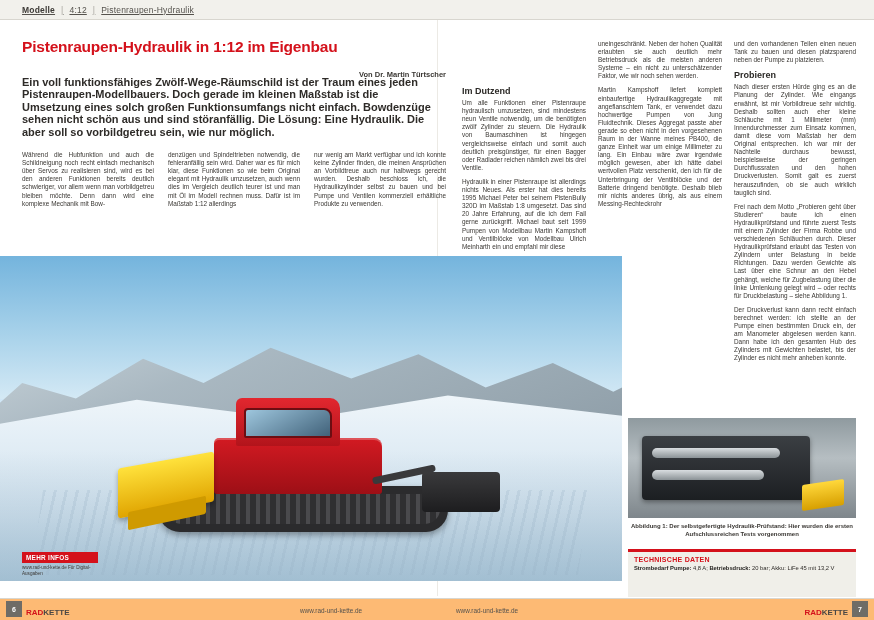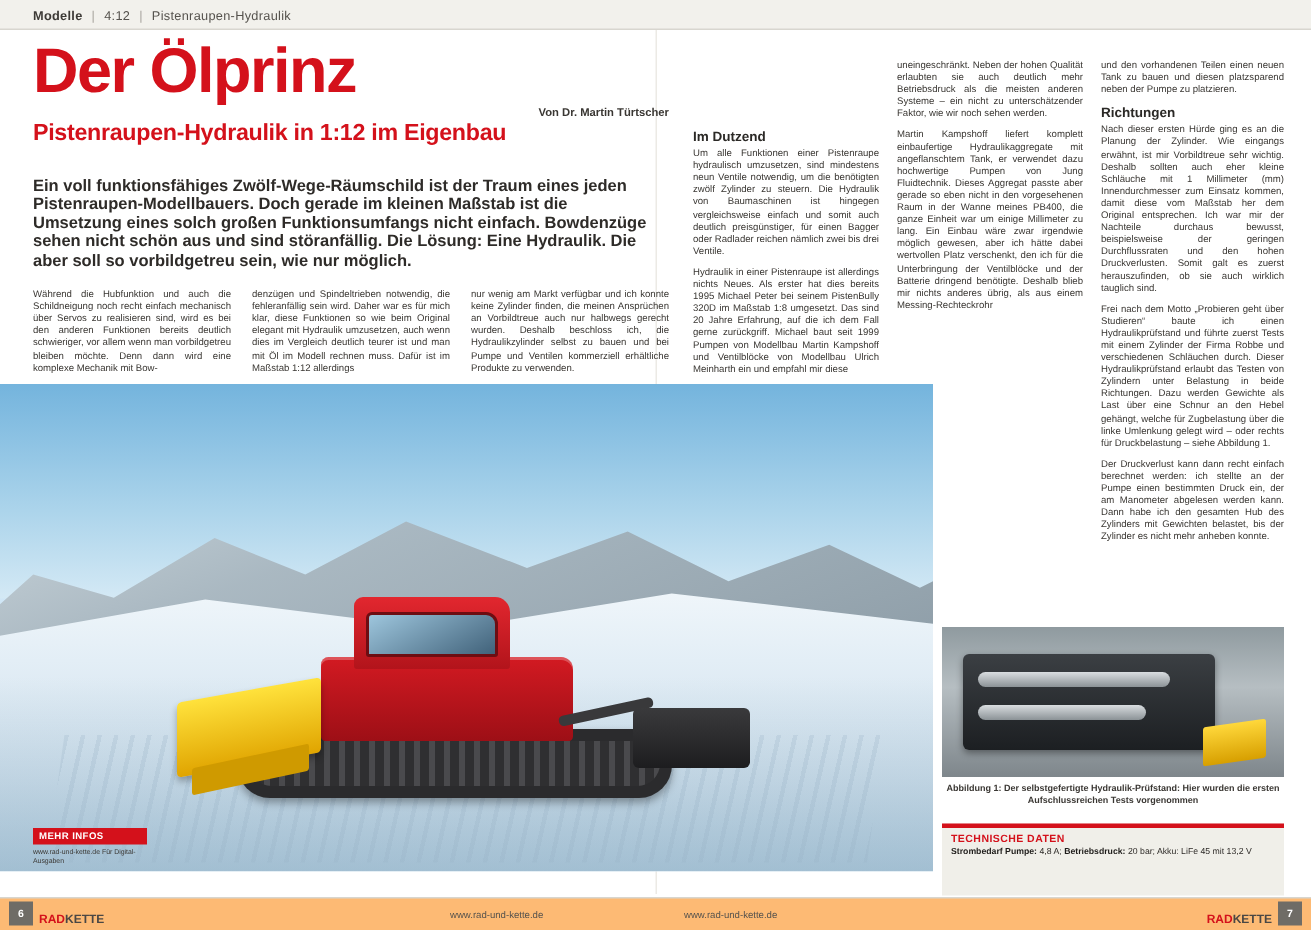--- a/index.html
+++ b/index.html
@@ -16,20 +16,21 @@
   }
   
   .topbar {
     position: absolute; left: 0; top: 0; width: 874px; height: 20px;
     background: #f2f1ec;
     border-bottom: 1px solid #d8d6cf;
     display: flex; align-items: center;
     padding-left: 22px;
     font-size: 8.5px; color: #55524d;
     letter-spacing: .2px;
+    text-decoration: underline;
   }
   .topbar .sep { margin: 0 6px; color: #a9a6a0; }
   .topbar .b1 { font-weight: bold; color: #3d3a36; }
   
   .leftcol {
     position: absolute; left: 22px; top: 26px; width: 424px;
   }
   .title {
     font-size: 42px; line-height: 42px;
     font-weight: bold; color: #d4111b;
@@ -250,21 +251,20 @@
     <span class="b1">Modelle</span>
     <span class="sep">|</span>
     <span>4:12</span>
     <span class="sep">|</span>
     <span>Pistenraupen-Hydraulik</span>
   </div>
 
   <div class="gutter"></div>
 
   <div class="leftcol">
-    <div class="title">Der Ölprinz</div>
     <div class="byline">Von Dr. Martin Türtscher</div>
     <div class="subtitle">Pistenraupen-Hydraulik in 1:12 im Eigenbau</div>
     <div class="lead">Ein voll funktionsfähiges Zwölf-Wege-Räumschild ist der Traum eines jeden Pistenraupen-Modellbauers. Doch gerade im kleinen Maßstab ist die Umsetzung eines solch großen Funktionsumfangs nicht einfach. Bowdenzüge sehen nicht schön aus und sind störanfällig. Die Lösung: Eine Hydraulik. Die aber soll so vorbildgetreu sein, wie nur möglich.</div>
 
     <div class="cols3">
       <div class="c">Während die Hubfunktion und auch die Schildneigung noch recht einfach mechanisch über Servos zu realisieren sind, wird es bei den anderen Funktionen bereits deutlich schwieriger, vor allem wenn man vorbildgetreu bleiben möchte. Denn dann wird eine komplexe Mechanik mit Bow-</div>
       <div class="c">denzügen und Spindeltrieben notwendig, die fehleranfällig sein wird. Daher war es für mich klar, diese Funktionen so wie beim Original elegant mit Hydraulik umzusetzen, auch wenn dies im Vergleich deutlich teurer ist und man mit Öl im Modell rechnen muss. Dafür ist im Maßstab 1:12 allerdings</div>
       <div class="c">nur wenig am Markt verfügbar und ich konnte keine Zylinder finden, die meinen Ansprüchen an Vorbildtreue auch nur halbwegs gerecht wurden. Deshalb beschloss ich, die Hydraulikzylinder selbst zu bauen und bei Pumpe und Ventilen kommerziell erhältliche Produkte zu verwenden.</div>
     </div>
   </div>
@@ -299,21 +299,21 @@
     <p style="margin-top:6px">Hydraulik in einer Pistenraupe ist allerdings nichts Neues. Als erster hat dies bereits 1995 Michael Peter bei seinem PistenBully 320D im Maßstab 1:8 umgesetzt. Das sind 20 Jahre Erfahrung, auf die ich dem Fall gerne zurückgriff. Michael baut seit 1999 Pumpen von Modellbau Martin Kampshoff und Ventilblöcke von Modellbau Ulrich Meinharth ein und empfahl mir diese</p>
   </div>
 
   <div class="textcol c5">
     <p>uneingeschränkt. Neben der hohen Qualität erlaubten sie auch deutlich mehr Betriebsdruck als die meisten anderen Systeme – ein nicht zu unterschätzender Faktor, wie wir noch sehen werden.</p>
     <p style="margin-top:6px">Martin Kampshoff liefert komplett einbaufertige Hydraulikaggregate mit angeflanschtem Tank, er verwendet dazu hochwertige Pumpen von Jung Fluidtechnik. Dieses Aggregat passte aber gerade so eben nicht in den vorgesehenen Raum in der Wanne meines PB400, die ganze Einheit war um einige Millimeter zu lang. Ein Einbau wäre zwar irgendwie möglich gewesen, aber ich hätte dabei wertvollen Platz verschenkt, den ich für die Unterbringung der Ventilblöcke und der Batterie dringend benötigte. Deshalb blieb mir nichts anderes übrig, als aus einem Messing-Rechteckrohr</p>
   </div>
 
   <div class="textcol c6">
     <p>und den vorhandenen Teilen einen neuen Tank zu bauen und diesen platzsparend neben der Pumpe zu platzieren.</p>
-    <span class="ch2">Richtungen</span>
+    <span class="ch2">Probieren</span>
     <p>Nach dieser ersten Hürde ging es an die Planung der Zylinder. Wie eingangs erwähnt, ist mir Vorbildtreue sehr wichtig. Deshalb sollten auch eher kleine Schläuche mit 1 Millimeter (mm) Innendurchmesser zum Einsatz kommen, damit diese vom Maßstab her dem Original entsprechen. Ich war mir der Nachteile durchaus bewusst, beispielsweise der geringen Durchflussraten und den hohen Druckverlusten. Somit galt es zuerst herauszufinden, ob sie auch wirklich tauglich sind.</p>
     <p style="margin-top:6px">Frei nach dem Motto „Probieren geht über Studieren“ baute ich einen Hydraulikprüfstand und führte zuerst Tests mit einem Zylinder der Firma Robbe und verschiedenen Schläuchen durch. Dieser Hydraulikprüfstand erlaubt das Testen von Zylindern unter Belastung in beide Richtungen. Dazu werden Gewichte als Last über eine Schnur an den Hebel gehängt, welche für Zugbelastung über die linke Umlenkung gelegt wird – oder rechts für Druckbelastung – siehe Abbildung 1.</p>
     <p style="margin-top:6px">Der Druckverlust kann dann recht einfach berechnet werden: ich stellte an der Pumpe einen bestimmten Druck ein, der am Manometer abgelesen werden kann. Dann habe ich den gesamten Hub des Zylinders mit Gewichten belastet, bis der Zylinder es nicht mehr anheben konnte.</p>
   </div>
 
   <div class="photo2">
     <div class="p2bg"></div>
     <div class="p2frame"></div>
     <div class="p2cyl"></div>
     <div class="p2cyl2"></div>

